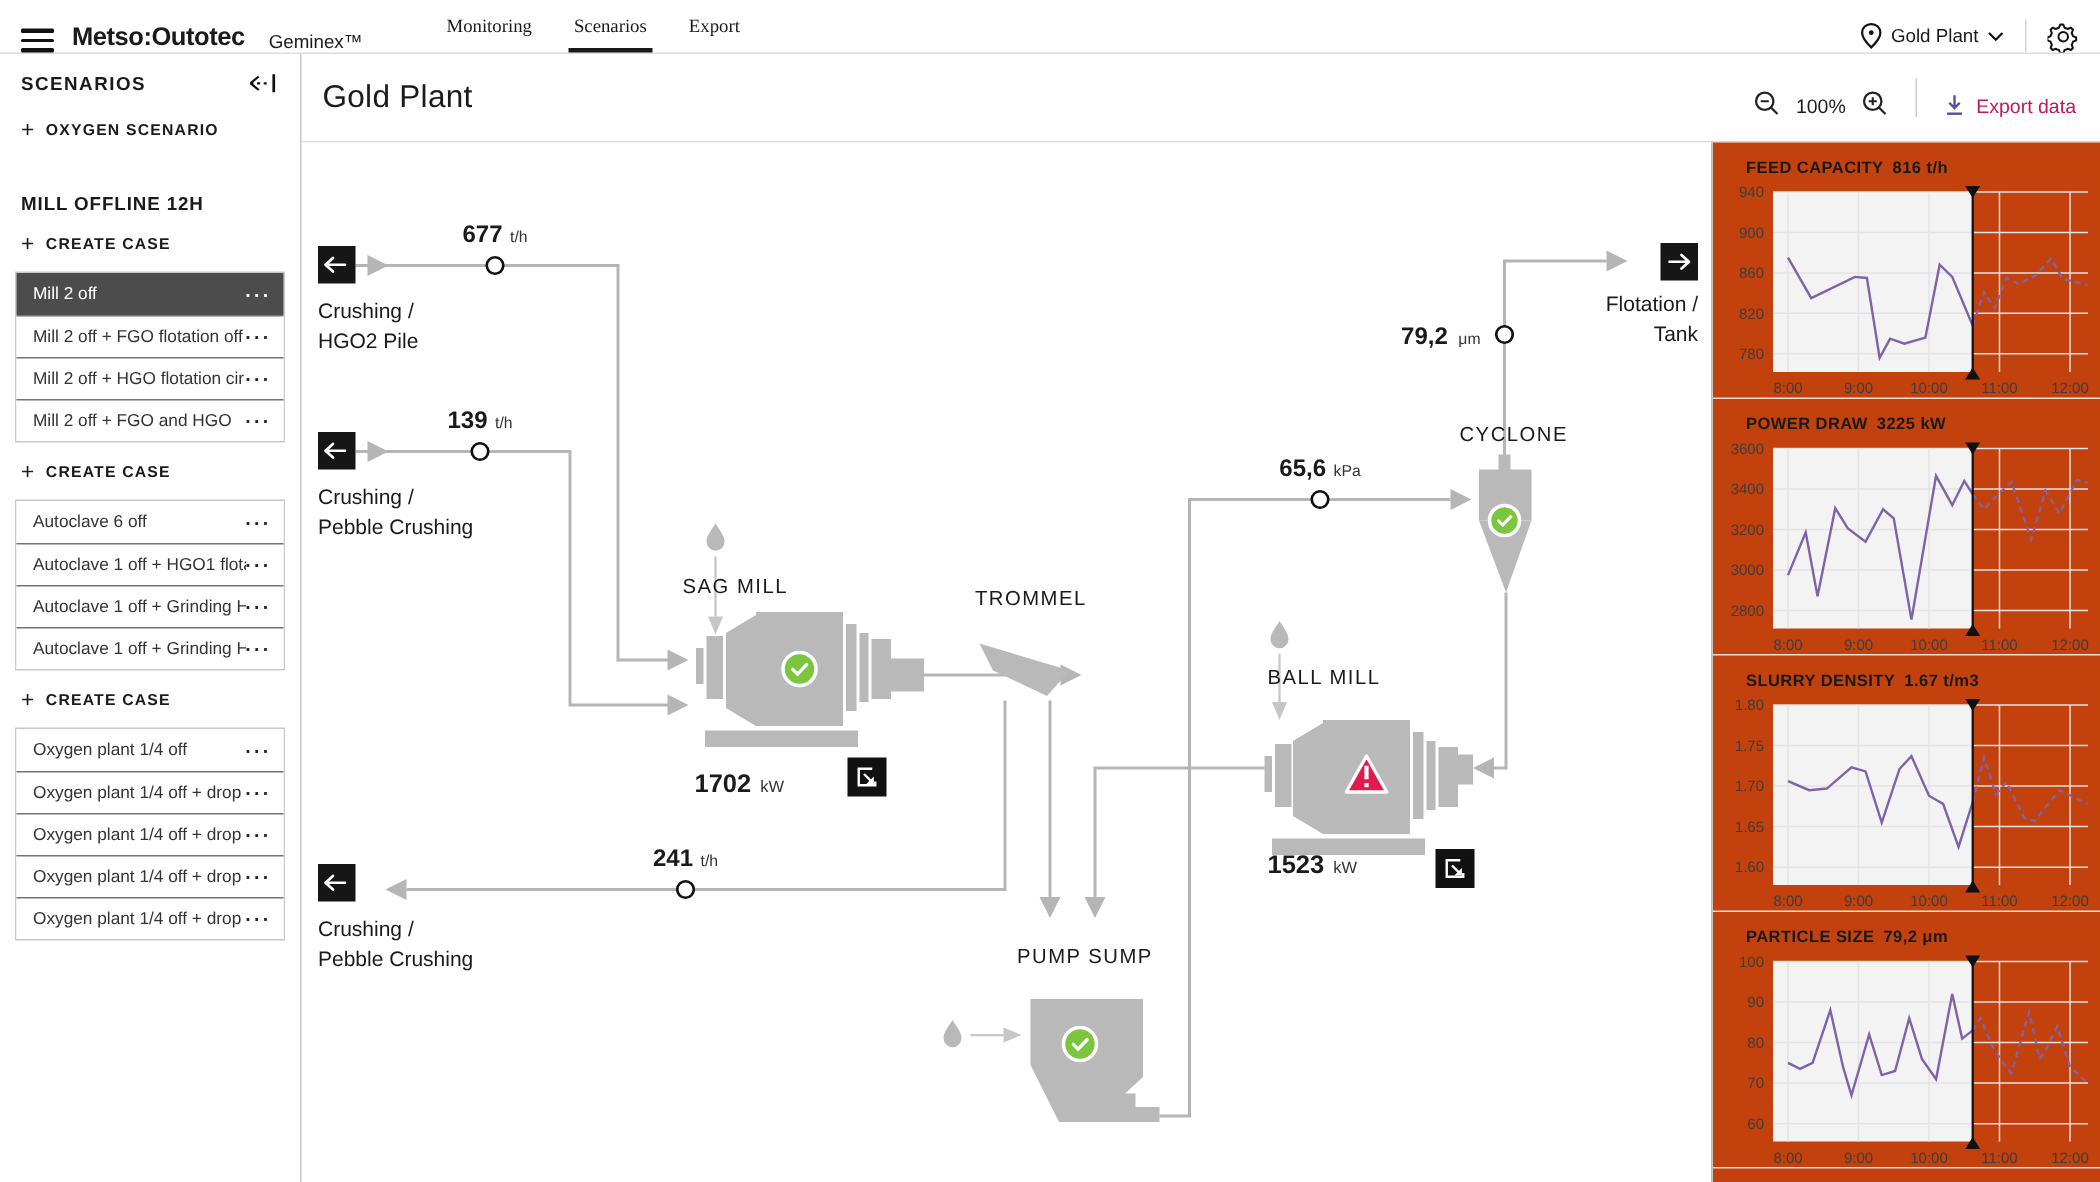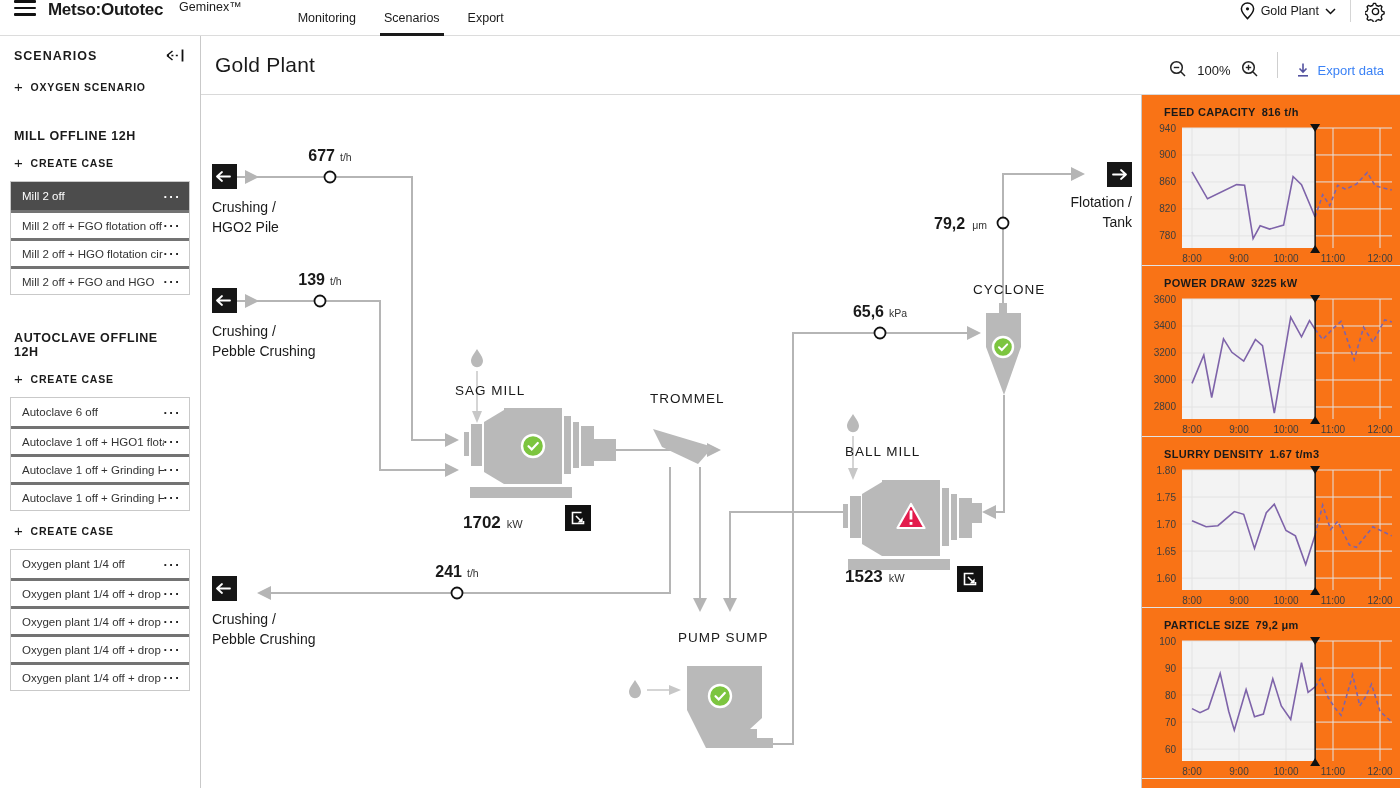--- a/index.html
+++ b/index.html
@@ -1,76 +1,76 @@
 <!DOCTYPE html>
 <html><head>
 <meta charset="utf-8">
 <style>
   * { margin:0; padding:0; box-sizing:border-box; }
   html,body { width:1400px; height:788px; background:#fff; overflow:hidden;
     font-family:"Liberation Sans", sans-serif; color:#1a1a1a; }
 
   
   .topbar { position:absolute; left:0; top:0; width:1400px; height:36px;
-    border-bottom:1px solid #dcdcdc; display:flex; align-items:flex-start; background:#fff; z-index:20; }
+    border-bottom:1px solid #dcdcdc; display:flex; align-items:flex-end; background:#fff; z-index:20; }
   .hamburger { width:22px; height:16px; margin:0 12px 0 14px; display:flex; flex-direction:column; justify-content:space-between; cursor:pointer; }
   .hamburger span { display:block; height:2.6px; background:#111; border-radius:1px; }
   .brand { font-size:17px; font-weight:700; letter-spacing:-0.3px; margin-right:16px; }
   .product { font-size:12.5px; font-weight:500; margin-right:56px; }
-  .tabs { display:flex; height:36px; align-items:center; gap:28px; }
+  .tabs { display:flex; height:36px; align-items:center; gap:28px;font-family:Liberation Serif, serif; }
   .tab { font-size:12.5px; font-weight:500; height:36px; display:flex; align-items:center; position:relative; cursor:pointer; }
   .tab.active::after { content:""; position:absolute; left:-4px; right:-4px; bottom:0; height:3px; background:#1a1a1a; }
   .topbar-right { margin-left:auto; display:flex; align-items:center; gap:10px; padding-right:14px; }
   .site-select { display:flex; align-items:center; gap:6px; font-size:12.5px; font-weight:500; cursor:pointer; }
   .tb-divider { width:1px; height:22px; background:#d5d5d5; margin:0 4px; }
   .gear-btn { cursor:pointer; display:flex; align-items:center; }
 
   
   .sidebar { position:absolute; left:0; top:36px; width:201px; height:752px;
     border-right:1px solid #c9c9c9; background:#fff; padding:0 10px; overflow:hidden; z-index:10; }
   .sb-header { margin:12px 4px 0 4px; display:flex; align-items:center; justify-content:space-between; }
   .sb-title { font-size:12.5px; font-weight:700; letter-spacing:1px; }
   .collapse-btn { cursor:pointer; display:flex; align-items:center; }
   .create-btn { margin:18px 4px 0 4px; font-size:10.5px; font-weight:700; letter-spacing:0.8px;
     display:flex; align-items:center; gap:7px; cursor:pointer; }
   .create-btn .plus { font-size:15px; font-weight:400; line-height:10px; }
   .sb-group-title { margin:36px 4px 0 4px; font-size:12.5px; font-weight:700; letter-spacing:0.6px; }
   .case-list { margin-top:12px; border:1px solid #c9c9c9; }
   .case-row { height:28px; display:flex; align-items:center; background:#fff;
-    border-top:3px solid #737373; padding:0 8px 0 11px; font-size:11.5px; color:#333; cursor:pointer; }
+    border-top:1px solid #737373; padding:0 8px 0 11px; font-size:11.5px; color:#333; cursor:pointer; }
   .case-row:first-child { border-top:none; }
   .case-row .case-label { flex:1; white-space:nowrap; overflow:hidden; }
   .case-row .dots { font-weight:700; font-size:13px; letter-spacing:1.5px; color:#222; cursor:pointer; }
   .case-row.selected { background:#4c4c4c; color:#fff; }
   .case-row.selected .dots { color:#fff; }
 
   
   .main-header { position:absolute; left:201px; top:36px; width:1199px; height:59px;
     border-bottom:1px solid #d9d9d9; display:flex; align-items:center; background:#fff; }
   .page-title { font-size:21px; font-weight:500; margin-left:14px; letter-spacing:0.2px; }
   .header-tools { margin-left:auto; display:flex; align-items:flex-end; gap:10px; padding-right:16px; }
   .zoom-pct { font-size:13px; font-weight:500; }
   .icon-btn { cursor:pointer; display:flex; align-items:center; }
   .hd-divider { width:1px; height:26px; background:#cfcfcf; margin:0 8px; }
-  .export-link { display:flex; align-items:center; gap:8px; color:#3b82f6; font-size:13px; font-weight:500; cursor:pointer; }
+  .export-link { display:flex; align-items:center; gap:8px; color:#be185d; font-size:13px; font-weight:500; cursor:pointer; }
 
   
   .canvas { position:absolute; left:201px; top:95px; width:940px; height:693px; background:#fff; }
   .canvas svg { display:block; }
   text { font-family:"Liberation Sans", sans-serif; }
   .flow-val { font-size:16px; font-weight:700; fill:#1a1a1a; }
   .flow-unit { font-size:10.5px; font-weight:400; fill:#333; }
   .equip-label { font-size:13.5px; letter-spacing:1px; fill:#1a1a1a; }
   .io-label { font-size:14px; fill:#1a1a1a; }
   .power-val { font-size:17px; font-weight:700; fill:#1a1a1a; }
   .power-unit { font-size:11px; fill:#333; }
 
   
   .trend-panel { position:absolute; left:1141px; top:95px; width:259px; height:693px;
-    border-left:1px solid #c9c9c9; background:#f97316; }
+    border-left:1px solid #c9c9c9; background:#c2410c; }
   .chart-card { height:171px; border-bottom:1px solid #e2e2e2; padding-top:11px; }
   .chart-title { padding-left:22px; font-size:11px; font-weight:700; letter-spacing:0.3px; white-space:nowrap; }
   .chart-title .ct-val { margin-left:6px; font-weight:700; }
   .chart-card svg { margin-top:2px; }
 </style>
 </head>
 <body>
 
 <div class="topbar">
   <div class="hamburger">
@@ -137,21 +137,20 @@
         </div>
         <div class="case-row">
           <span class="case-label">Mill 2 off + HGO flotation cir</span>
           <span class="dots">···</span>
         </div>
         <div class="case-row">
           <span class="case-label">Mill 2 off + FGO and HGO</span>
           <span class="dots">···</span>
         </div>
       </div>
-      <div class="sb-group-title">AUTOCLAVE OFFLINE 12H</div>
       <div class="create-btn" style="margin: 14px 4px 0px;">
         <span class="plus">+</span>
         <span>CREATE CASE</span>
       </div>
       <div class="case-list">
         <div class="case-row">
           <span class="case-label">Autoclave 6 off</span>
           <span class="dots">···</span>
         </div>
         <div class="case-row">

